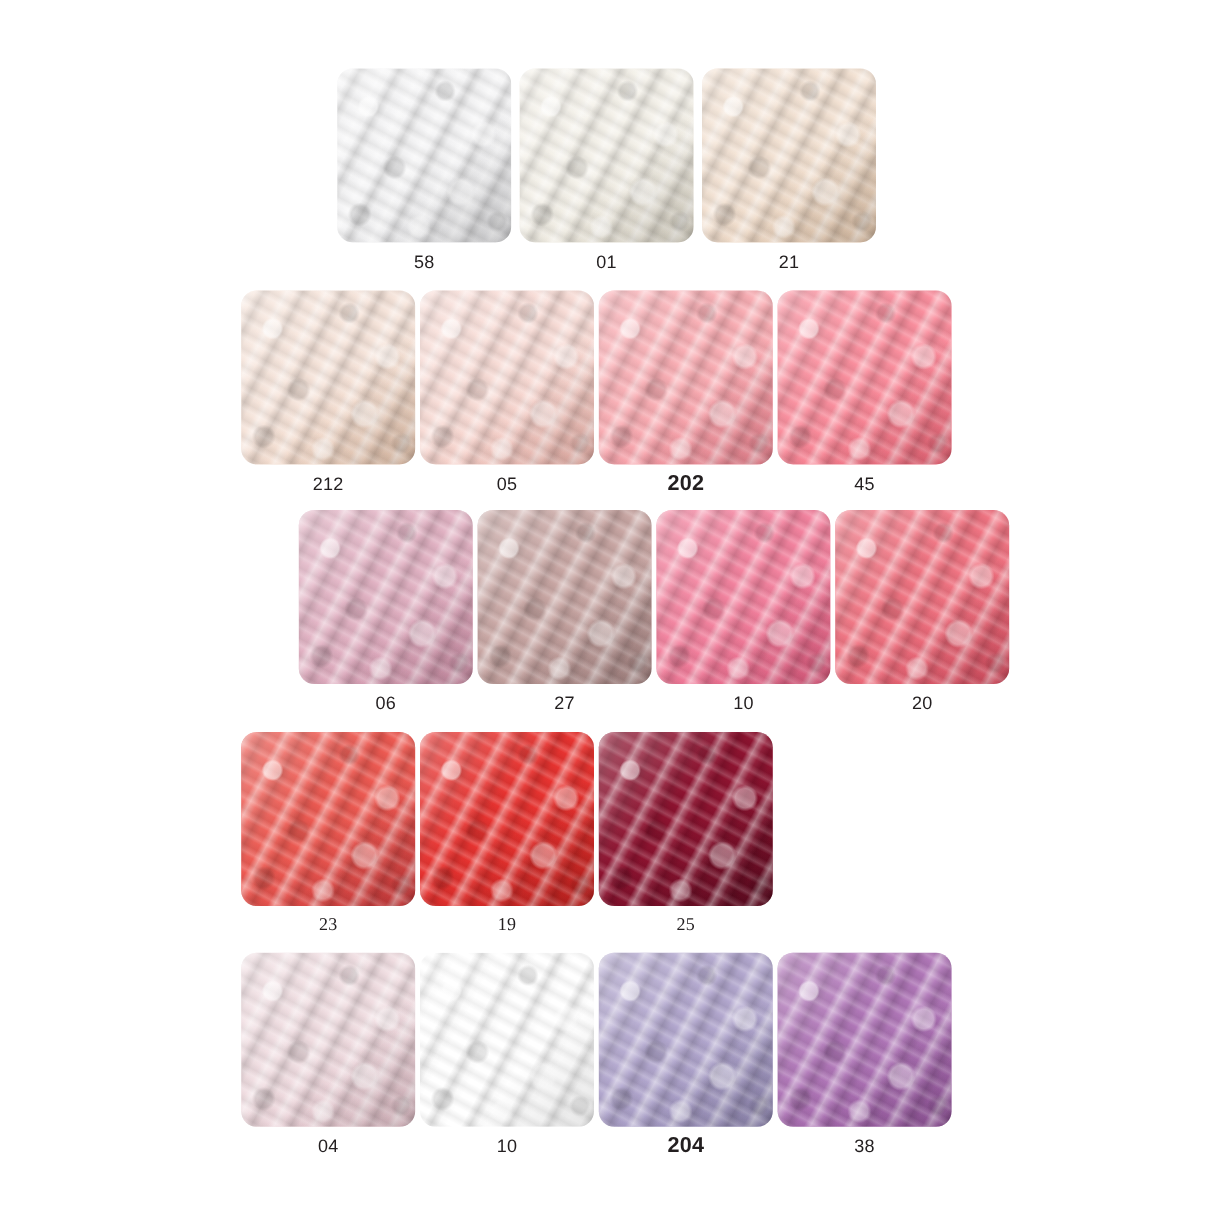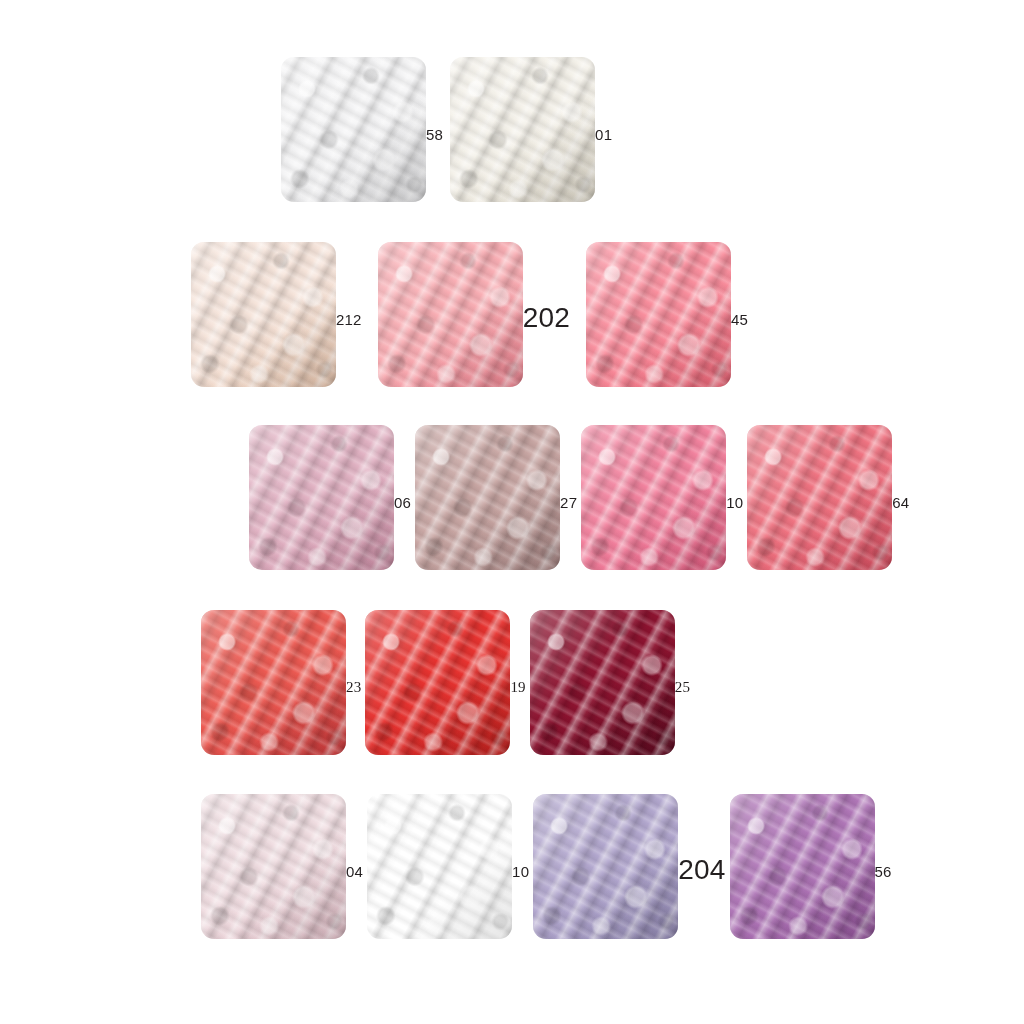--- a/index.html
+++ b/index.html
@@ -26,21 +26,21 @@
   }
 
   .swatch-row {
     position: absolute;
     display: flex;
   }
 
   .swatch-cell {
     position: relative;
     display: flex;
-    flex-direction: row;
+    flex-direction: column;
     align-items: center;
   }
 
   .swatch-tile {
     width: 145px;
     height: 145px;
     border-radius: 13px;
     position: relative;
     overflow: hidden;
     background-repeat: no-repeat;
@@ -89,22 +89,22 @@
 
   .swatch-label {
     margin-top: 9px;
     font-size: 15px;
     color: #231f20;
     letter-spacing: 0.2px;
     line-height: 1;
     text-align: center;
   }
   .swatch-label.big {
-    font-size: 28px;
-    font-weight: 400;
+    font-size: 18px;
+    font-weight: 700;
     margin-top: 6px;
   }
 </style>
 </head>
 <body style="background: rgb(255, 255, 255);">
 
 <div id="chart">
     <div class="swatch-row" style="left: 281px; top: 57px; gap: 7px;">
       <div class="swatch-cell">
         <div class="swatch-tile" style="background: linear-gradient(145deg, rgb(244, 244, 245) 0%, rgb(244, 244, 245) 52%, rgb(220, 220, 222) 100%);">
@@ -117,32 +117,50 @@
       </div>
       <div class="swatch-cell">
         <div class="swatch-tile" style="background: linear-gradient(145deg, rgb(244, 241, 233) 0%, rgb(244, 241, 233) 52%, rgb(222, 216, 201) 100%);">
           <div class="tex t1"></div>
           <div class="tex t2"></div>
           <div class="tex t3"></div>
           <div class="tex t4"></div>
         </div>
         <div class="swatch-label">01</div>
       </div>
-    </div>
-    <div class="swatch-row" style="left: 191px; top: 242px; gap: 16px;">
+      <div class="swatch-cell">
+        <div class="swatch-tile" style="background: linear-gradient(145deg, rgb(243, 226, 211) 0%, rgb(243, 226, 211) 52%, rgb(224, 195, 168) 100%);">
+          <div class="tex t1"></div>
+          <div class="tex t2"></div>
+          <div class="tex t3"></div>
+          <div class="tex t4"></div>
+        </div>
+        <div class="swatch-label">21</div>
+      </div>
+    </div>
+    <div class="swatch-row" style="left: 201px; top: 242px; gap: 4px;">
       <div class="swatch-cell">
         <div class="swatch-tile" style="background: linear-gradient(145deg, rgb(246, 228, 218) 0%, rgb(246, 228, 218) 52%, rgb(231, 196, 172) 100%);">
           <div class="tex t1"></div>
           <div class="tex t2"></div>
           <div class="tex t3"></div>
           <div class="tex t4"></div>
         </div>
         <div class="swatch-label">212</div>
       </div>
       <div class="swatch-cell">
+        <div class="swatch-tile" style="background: linear-gradient(145deg, rgb(248, 220, 214) 0%, rgb(248, 220, 214) 52%, rgb(238, 179, 170) 100%);">
+          <div class="tex t1"></div>
+          <div class="tex t2"></div>
+          <div class="tex t3"></div>
+          <div class="tex t4"></div>
+        </div>
+        <div class="swatch-label">05</div>
+      </div>
+      <div class="swatch-cell">
         <div class="swatch-tile" style="background: linear-gradient(145deg, rgb(249, 174, 180) 0%, rgb(249, 174, 180) 52%, rgb(239, 132, 145) 100%);">
           <div class="tex t1"></div>
           <div class="tex t2"></div>
           <div class="tex t3"></div>
           <div class="tex t4"></div>
         </div>
         <div class="swatch-label big">202</div>
       </div>
       <div class="swatch-cell">
         <div class="swatch-tile" style="background: linear-gradient(145deg, rgb(250, 143, 158) 0%, rgb(250, 143, 158) 52%, rgb(240, 102, 120) 100%);">
@@ -182,21 +200,21 @@
         </div>
         <div class="swatch-label">10</div>
       </div>
       <div class="swatch-cell">
         <div class="swatch-tile" style="background: linear-gradient(145deg, rgb(240, 116, 130) 0%, rgb(240, 116, 130) 52%, rgb(220, 79, 98) 100%);">
           <div class="tex t1"></div>
           <div class="tex t2"></div>
           <div class="tex t3"></div>
           <div class="tex t4"></div>
         </div>
-        <div class="swatch-label">64</div>
+        <div class="swatch-label">20</div>
       </div>
     </div>
     <div class="swatch-row" style="left: 201px; top: 610px; gap: 4px; font-family: Liberation Serif, serif;">
       <div class="swatch-cell">
         <div class="swatch-tile" style="background: linear-gradient(145deg, rgb(237, 90, 82) 0%, rgb(237, 90, 82) 52%, rgb(207, 58, 60) 100%);">
           <div class="tex t1"></div>
           <div class="tex t2"></div>
           <div class="tex t3"></div>
           <div class="tex t4"></div>
         </div>
@@ -249,16 +267,16 @@
         </div>
         <div class="swatch-label big">204</div>
       </div>
       <div class="swatch-cell">
         <div class="swatch-tile" style="background: linear-gradient(145deg, rgb(176, 119, 184) 0%, rgb(176, 119, 184) 52%, rgb(148, 85, 156) 100%);">
           <div class="tex t1"></div>
           <div class="tex t2"></div>
           <div class="tex t3"></div>
           <div class="tex t4"></div>
         </div>
-        <div class="swatch-label">56</div>
+        <div class="swatch-label">38</div>
       </div>
     </div>
   </div>
 
 </body></html>

